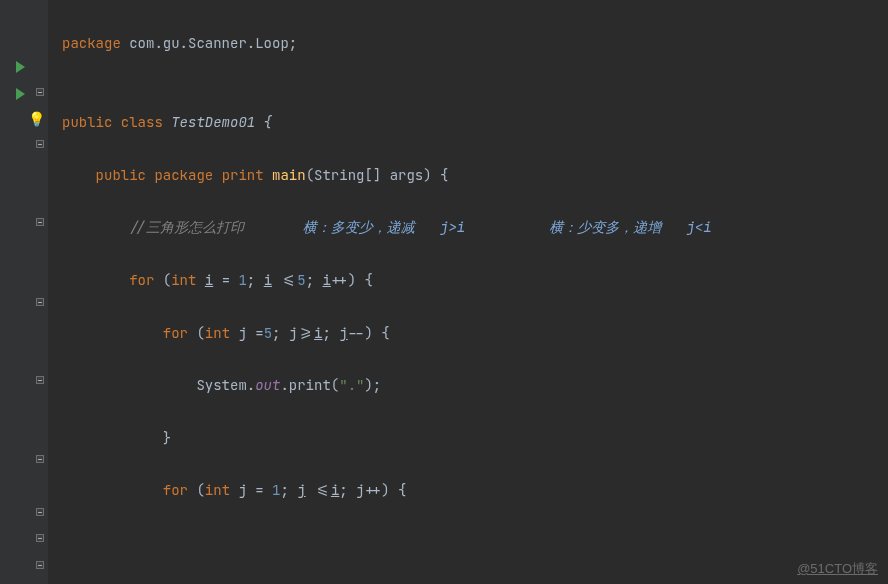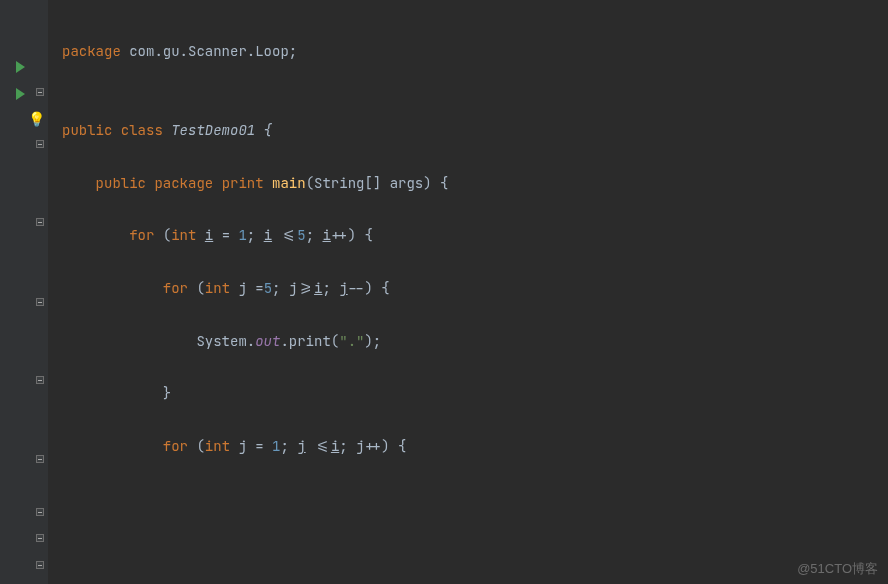--- a/index.html
+++ b/index.html
@@ -60,21 +60,21 @@
   }
   .fold-mark.minus::after {
     content: "";
     position: absolute;
     left: 1px; top: 3px;
     width: 4px; height: 1px;
     background: #a9a9a9;
   }
   .code-area {
     flex: 1;
-    padding: 12px 0 0 14px;
+    padding: 4px 0 0 14px;
     position: relative;
     line-height: 26.3px;
     white-space: pre;
     color: #a9b7c6;
   }
   .line { display: block; }
   .kw { color: #cc7832; }
   .pkg { color: #a9b7c6; }
   .cls { color: #a9b7c6; font-style: italic; }
   .mname { color: #ffc66d; }
@@ -86,20 +86,21 @@
   .punc { color: #a9b7c6; }
   .var-u { color: #a9b7c6; text-decoration: underline; text-decoration-color: #a9b7c6; }
   .watermark {
     position: absolute;
     right: 10px;
     bottom: 6px;
     color: #878787;
     font-size: 13px;
     font-family: sans-serif;
     opacity: 0.7;
+    text-decoration: underline;
   }
 </style>
 </head>
 <body>
 
 <div class="editor">
   <div class="gutter">
     <div class="gutter-icons">
       <div class="run-icon" style="top: 61px;"></div>
       <div class="run-icon" style="top: 88px;"></div>
@@ -116,20 +117,21 @@
         <div class="fold-mark minus" style="top:561px"></div>
       </div>
     </div>
   </div>
 
   <div class="code-area">
 <span class="line"><span class="kw">package</span><span class="pkg"> com.gu.Scanner.Loop;</span></span>
 <span class="line"><span></span></span>
 <span class="line"><span class="kw">public</span> <span class="kw">class</span><span class="cls"> TestDemo01 {</span></span>
 <span class="line">    <span class="kw">public</span> <span class="kw">package</span> <span class="kw">print</span> <span class="mname">main</span><span class="punc">(String[] args) {</span></span>
+<span class="line">        <span class="comment">//三角形怎么打印       </span><span class="comment-blue">横：多变少，递减   j&gt;i</span><span class="comment-blue">          </span><span class="comment-blue">横：少变多，递增   j&lt;i</span></span>
 <span class="line">        <span class="kw">for</span> (<span class="kw">int</span> <span class="var-u">i</span><span> = </span><span class="num">1</span><span>; </span><span class="var-u">i</span><span> &lt;=</span><span class="num">5</span><span>; </span><span class="var-u">i</span><span>++) {</span></span>
 <span class="line">            <span class="kw">for</span> (<span class="kw">int</span> <span>j</span><span> =</span><span class="num">5</span><span>; </span><span>j&gt;=</span><span class="var-u">i</span><span>; </span><span class="var-u">j</span><span>--) {</span></span>
 <span class="line">                <span>System.</span><span class="field">out</span><span>.print(</span><span class="str">"."</span><span>);</span></span>
 <span class="line">            <span>}</span></span>
 <span class="line">            <span class="kw">for</span> (<span class="kw">int</span> <span>j</span><span> = </span><span class="num">1</span><span>; </span><span class="var-u">j</span><span> &lt;=</span><span class="var-u">i</span><span>; </span><span>j</span><span>++) {</span></span>
 <span class="line">            </span>
 
 
 
 

